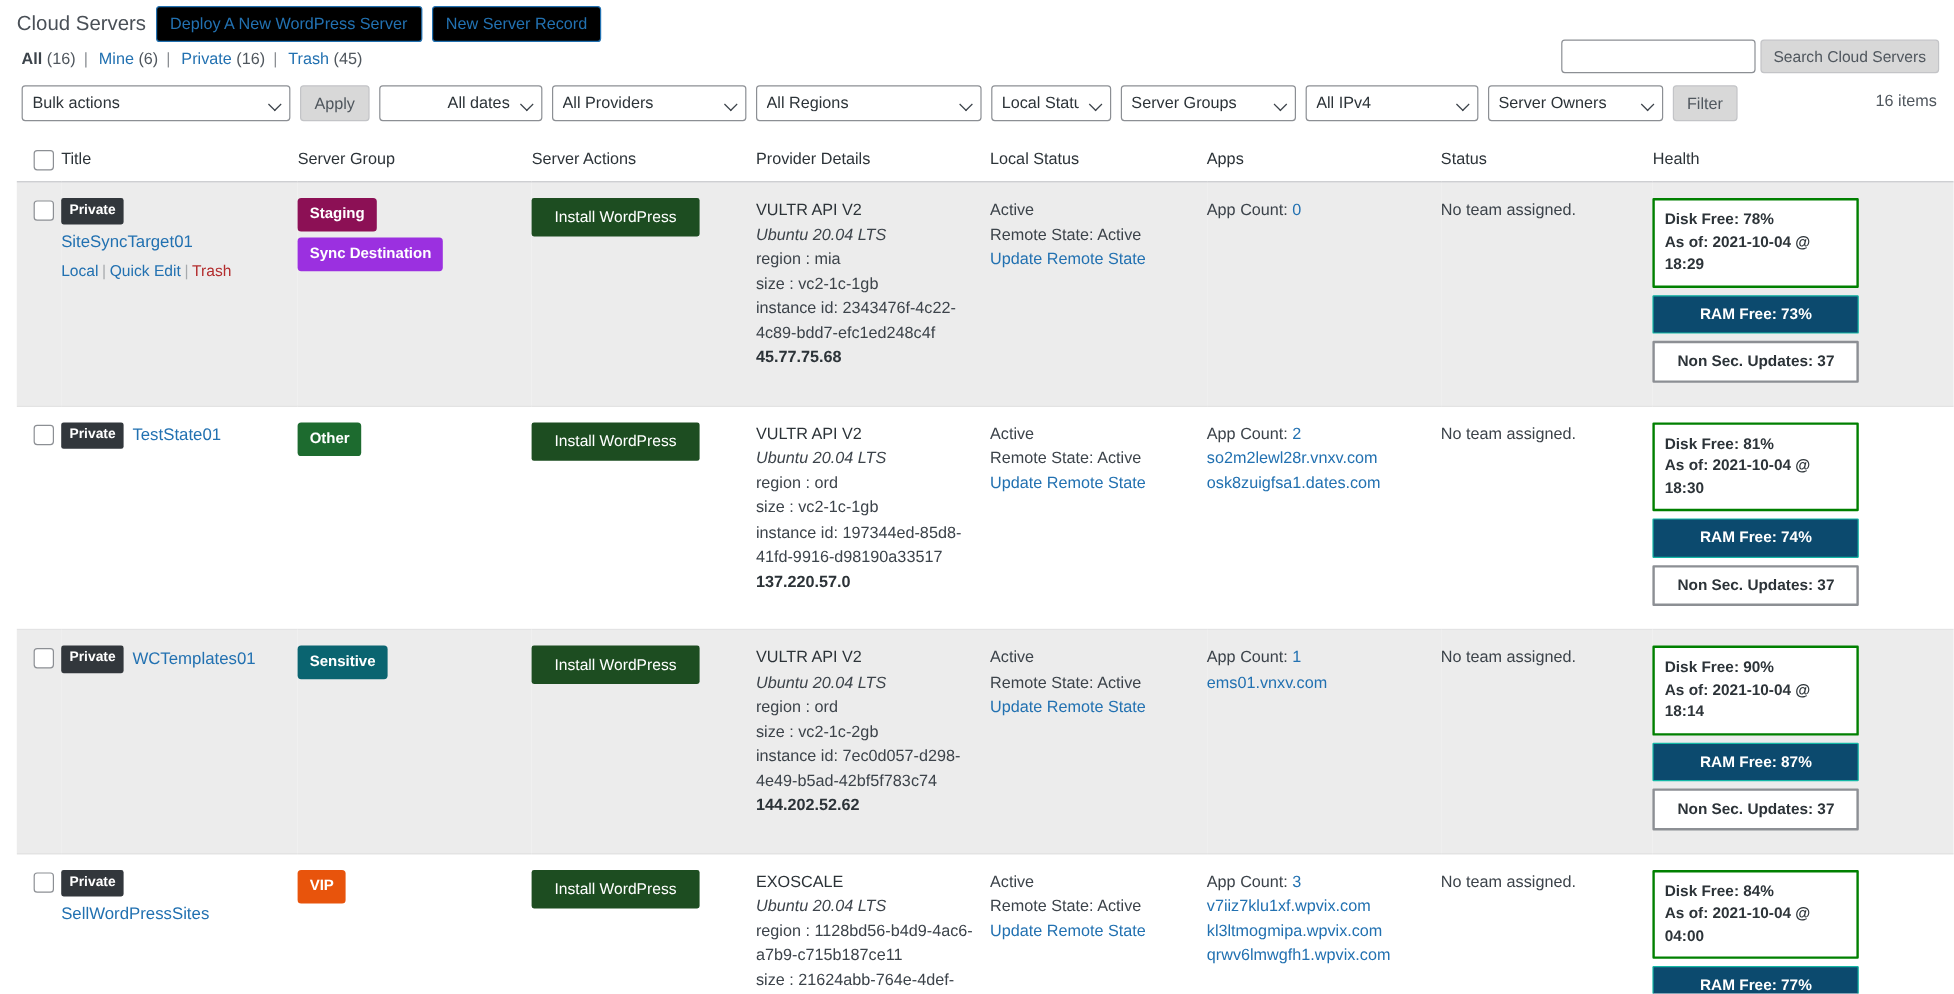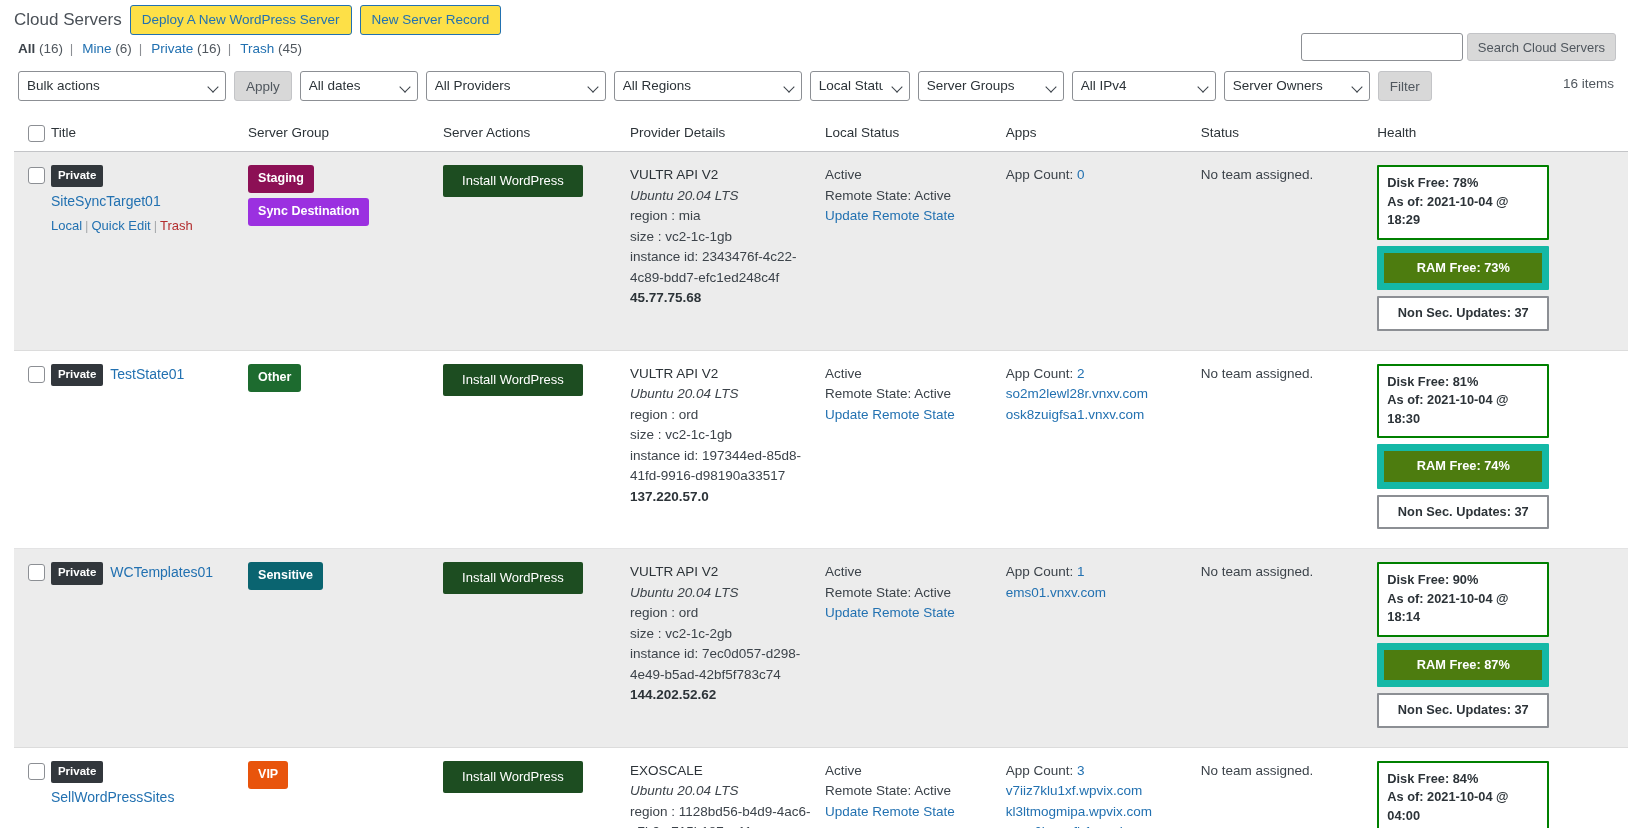--- a/index.html
+++ b/index.html
@@ -22,21 +22,21 @@
     font-size: 17px; font-weight: 400; color: #4a5057;
     margin: 0 8px 0 0; white-space: nowrap;
   }
   .page-action-btn {
     display: inline-block;
     font-size: 13.5px; line-height: 1;
     padding: 7px 11px 8px;
     border: 1px solid #2271b1;
     border-radius: 3px;
     color: #2271b1;
-    background: #fde047;
+    background: #000000;
     margin-right: 8px;
     cursor: pointer;
     white-space: nowrap;
   }
 
   
   .views {
     list-style: none; margin: 7px 0 0 18px; padding: 0;
     display: flex; align-items: center;
     font-size: 13.5px;
@@ -87,23 +87,23 @@
   }
   .sel::after {
     content: ""; position: absolute;
     right: 9px; top: 12px;
     width: 7px; height: 7px;
     border-right: 1.6px solid #3c434a;
     border-bottom: 1.6px solid #3c434a;
     transform: rotate(45deg);
     pointer-events: none;
   }
-  select.w-bulk { width: 208px; }
-  select.w-dates { width: 118px; }
-  select.w-providers { width: 180px; }
+  select.w-bulk { width: 224px; }
+  select.w-dates { width: 136px; text-align: right; }
+  select.w-providers { width: 162px; }
   select.w-regions { width: 188px; }
   select.w-status { width: 100px; }
   select.w-groups { width: 146px; }
   select.w-ipv4 { width: 144px; }
   select.w-owners { width: 146px; }
 
   .flatbtn {
     height: 30px; border: 1px solid #c3c4c7; border-radius: 3px;
     background: #d8d8d8; color: #50575e;
     font-size: 13.5px; padding: 0 11px; margin-right: 8px;
@@ -220,21 +220,21 @@
     margin-bottom: 6px;
     border-radius: 1px;
   }
   .health-bar {
     text-align: center;
     font-size: 12.8px; font-weight: 700;
     padding: 5px 4px 6px;
     margin-bottom: 6px;
     border-radius: 1px;
   }
-  .hb-green { background: #4d7c0f; color: #ffffff; border: 7px solid #14b8a6; }
+  .hb-green { background: #0c4a6e; color: #ffffff; border: 1px solid #14b8a6; }
   .hb-grey { background: #ffffff; color: #2c3338; border: 2px solid #8c8f94; }
 </style>
 </head>
 <body>
 
 <div class="page-head">
   <h1 class="page-title">Cloud Servers</h1>
   <span class="page-action-btn">Deploy A New WordPress Server</span>
   <span class="page-action-btn">New Server Record</span>
 </div>
@@ -397,21 +397,21 @@
           <div class="prov-ip prov-line">137.220.57.0</div>
         </td>
         <td>
           <div>Active</div>
           <div>Remote State: Active</div>
           <div><a class="link">Update Remote State</a></div>
         </td>
         <td>
           <div>App Count: <span class="appcount-num">2</span></div>
           <div class="apps-line"><a class="link">so2m2lewl28r.vnxv.com</a></div>
-          <div class="apps-line"><a class="link">osk8zuigfsa1.vnxv.com</a></div>
+          <div class="apps-line"><a class="link">osk8zuigfsa1.dates.com</a></div>
         </td>
         <td><span>No team assigned.</span></td>
         <td>
           <div class="health-wrap">
             <div class="health-box">
               <div>Disk Free: 81%</div>
               <div>As of: 2021-10-04 @ 18:30</div>
             </div>
             <div class="health-bar hb-green">RAM Free: 74%</div>
             <div class="health-bar hb-grey">Non Sec. Updates: 37</div>

